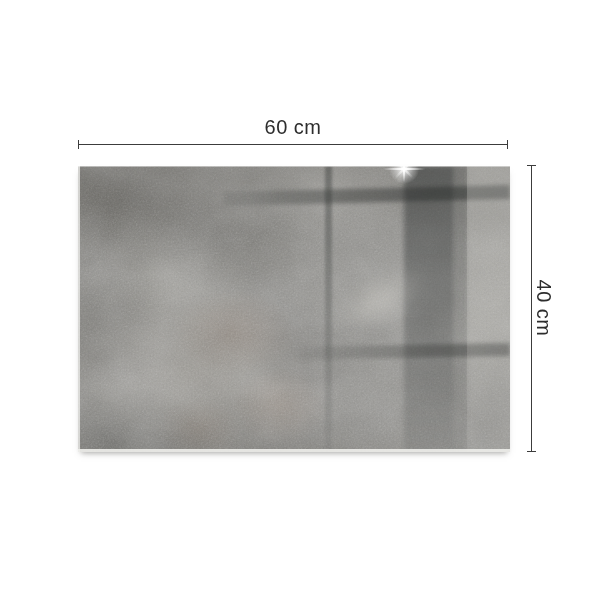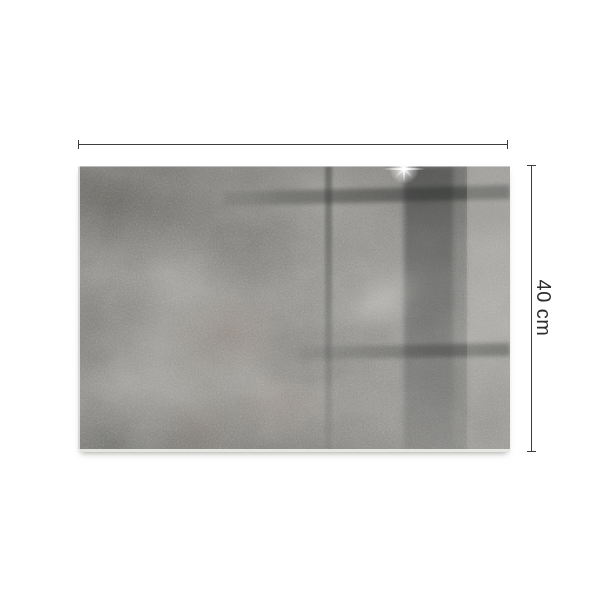--- a/index.html
+++ b/index.html
@@ -152,20 +152,21 @@
     background: linear-gradient(to right, rgba(255,255,255,0), rgba(255,255,255,.75) 50%, rgba(255,255,255,0));
   }
   .sparkle .ray-d1 { transform: rotate(45deg); }
   .sparkle .ray-d2 { transform: rotate(-45deg); }
 </style>
 </head>
 <body>
 
 <div class="stage">
 
+  <div class="dim-label dim-label-h">60 cm</div>
   <div class="hline"></div>
   <div class="tick tick-hl"></div>
   <div class="tick tick-hr"></div>
 
   <div class="dim-label dim-label-v">40 cm</div>
   <div class="vline"></div>
   <div class="tick tick-vt"></div>
   <div class="tick tick-vb"></div>
 
   <div class="board">

